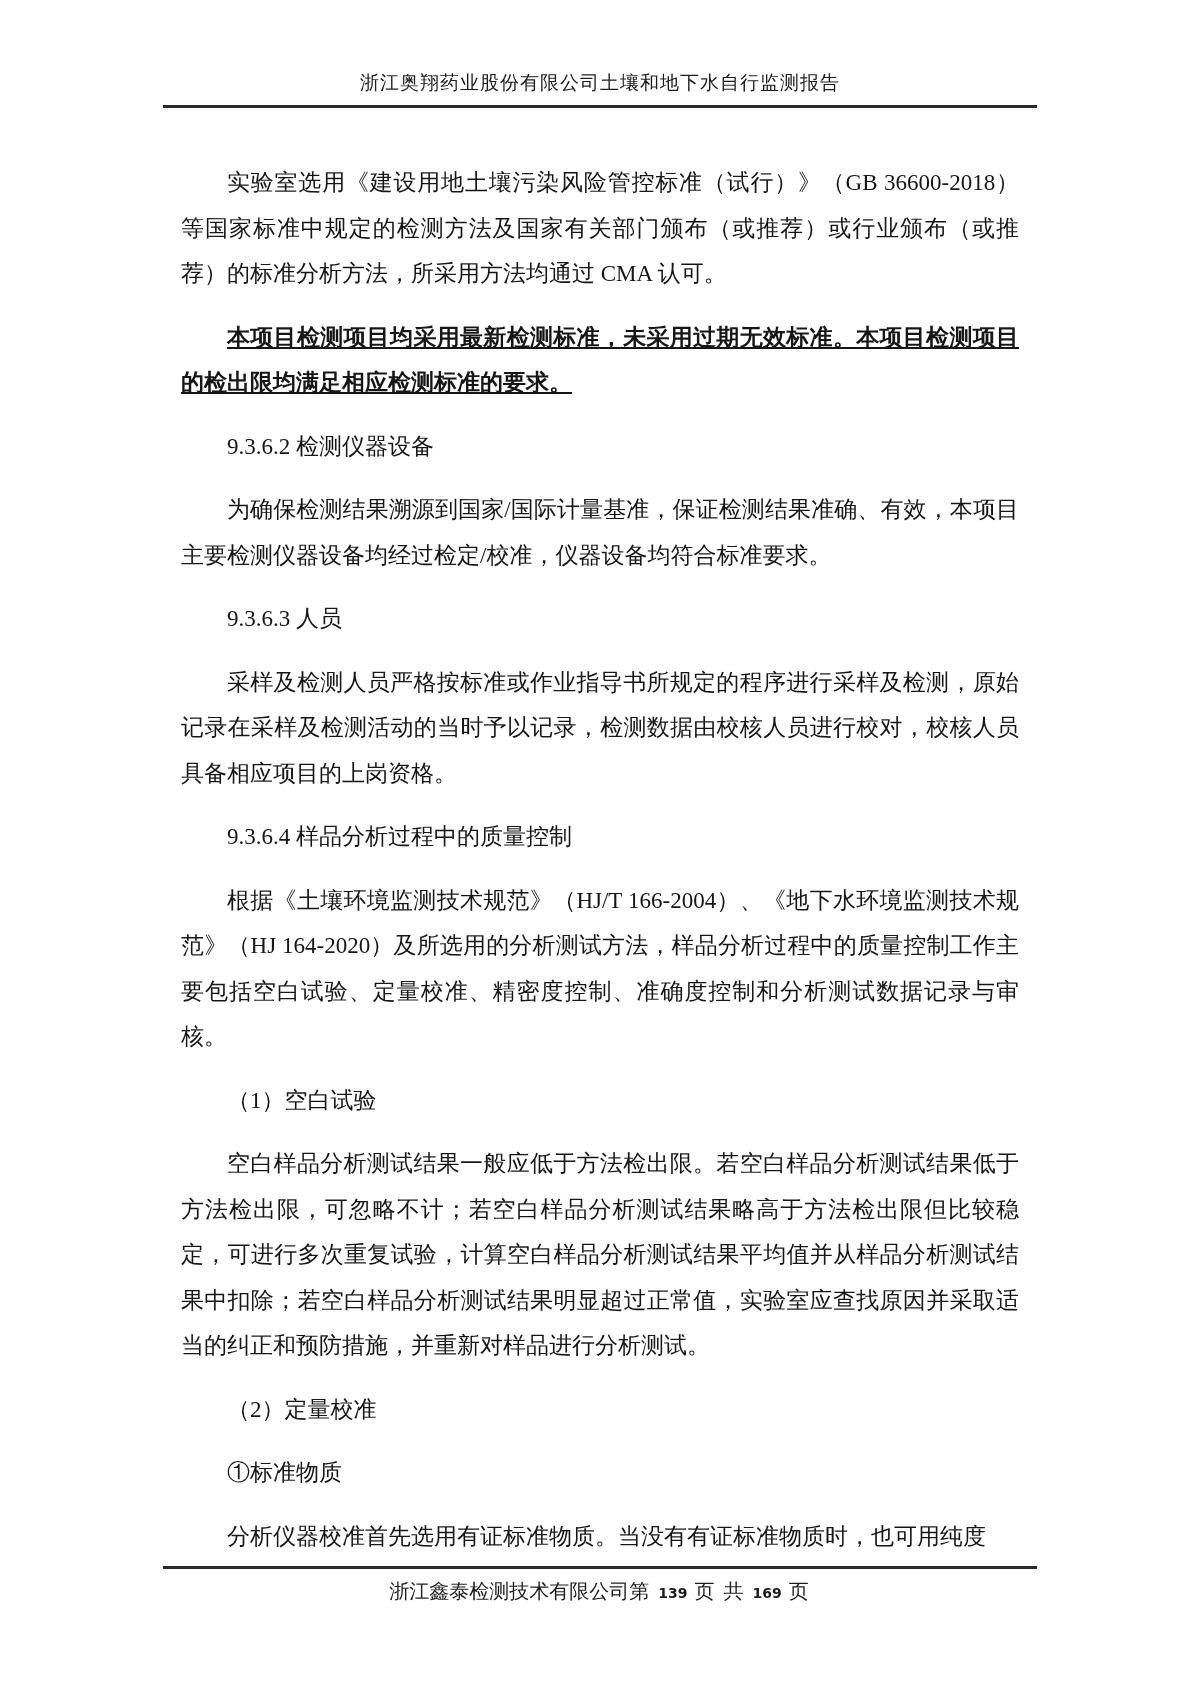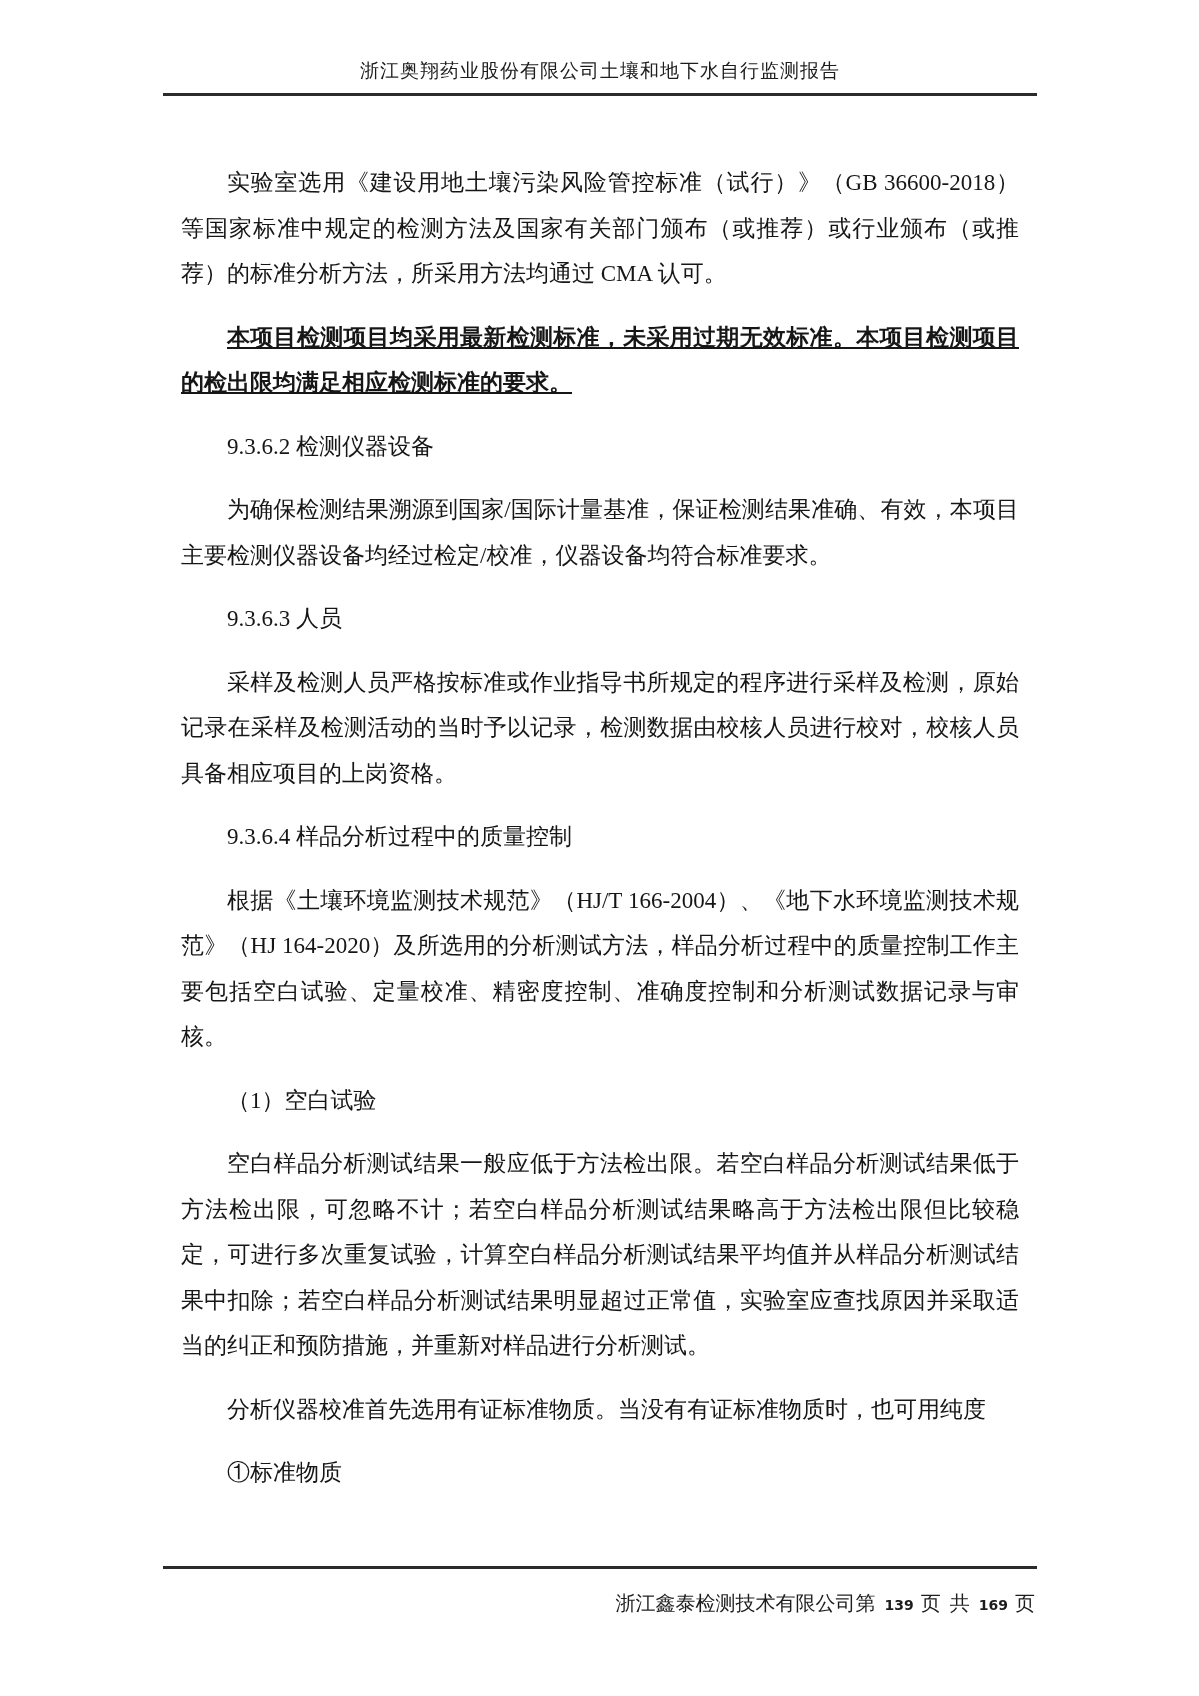--- a/index.html
+++ b/index.html
@@ -13,21 +13,21 @@
     height: 1696px;
     background: #ffffff;
     font-family: "Liberation Serif", "DejaVu Serif", serif;
     color: #141414;
     overflow: hidden;
   }
   
   .header {
     position: absolute;
     left: 163px;
-    top: 58px;
+    top: 70px;
     width: 874px;
     text-align: center;
     font-size: 19px;
     letter-spacing: 1px;
     padding-bottom: 9px;
     border-bottom: 3px solid #2b2b2b;
     color: #1c1c1c;
   }
   
   .doc-body {
@@ -49,23 +49,23 @@
     font-weight: bold;
     text-decoration: underline;
   }
   
   .footer {
     position: absolute;
     left: 163px;
     top: 1566px;
     width: 874px;
     border-top: 3px solid #2b2b2b;
-    padding-top: 21px;
+    padding-top: 9px;
     display: flex;
-    justify-content: flex-end;
+    justify-content: center;
     align-items: baseline;
     font-size: 20px;
     color: #1c1c1c;
   }
   .footer .pagenums {
     letter-spacing: 2px;
   }
   .footer .pagenums .num {
     font-family: "DejaVu Sans", "Liberation Sans", sans-serif;
     font-weight: bold;
@@ -84,22 +84,23 @@
       <p class="normal">实验室选用《建设用地土壤污染风险管控标准（试行）》（GB 36600-2018）等国家标准中规定的检测方法及国家有关部门颁布（或推荐）或行业颁布（或推荐）的标准分析方法，所采用方法均通过 CMA 认可。</p>
       <p class="bold">本项目检测项目均采用最新检测标准，未采用过期无效标准。本项目检测项目的检出限均满足相应检测标准的要求。</p>
       <p class="normal">9.3.6.2 检测仪器设备</p>
       <p class="normal">为确保检测结果溯源到国家/国际计量基准，保证检测结果准确、有效，本项目主要检测仪器设备均经过检定/校准，仪器设备均符合标准要求。</p>
       <p class="normal">9.3.6.3 人员</p>
       <p class="normal">采样及检测人员严格按标准或作业指导书所规定的程序进行采样及检测，原始记录在采样及检测活动的当时予以记录，检测数据由校核人员进行校对，校核人员具备相应项目的上岗资格。</p>
       <p class="normal">9.3.6.4 样品分析过程中的质量控制</p>
       <p class="normal">根据《土壤环境监测技术规范》（HJ/T 166-2004）、《地下水环境监测技术规范》（HJ 164-2020）及所选用的分析测试方法，样品分析过程中的质量控制工作主要包括空白试验、定量校准、精密度控制、准确度控制和分析测试数据记录与审核。</p>
       <p class="normal">（1）空白试验</p>
       <p class="normal">空白样品分析测试结果一般应低于方法检出限。若空白样品分析测试结果低于方法检出限，可忽略不计；若空白样品分析测试结果略高于方法检出限但比较稳定，可进行多次重复试验，计算空白样品分析测试结果平均值并从样品分析测试结果中扣除；若空白样品分析测试结果明显超过正常值，实验室应查找原因并采取适当的纠正和预防措施，并重新对样品进行分析测试。</p>
+      <p class="normal">（2）定量校准</p>
+      <p class="normal">①标准物质</p>
       <p class="normal">分析仪器校准首先选用有证标准物质。当没有有证标准物质时，也可用纯度</p>
-      <p class="normal">①标准物质</p>
     </div>
 
   <div class="footer">
     <span>浙江鑫泰检测技术有限公司</span>
     <span class="pagenums"><span>第 </span><span class="num">139</span><span> 页 共 </span><span class="num">169</span><span> 页</span></span>
   </div>
 
 </div>
 
 </body></html>

